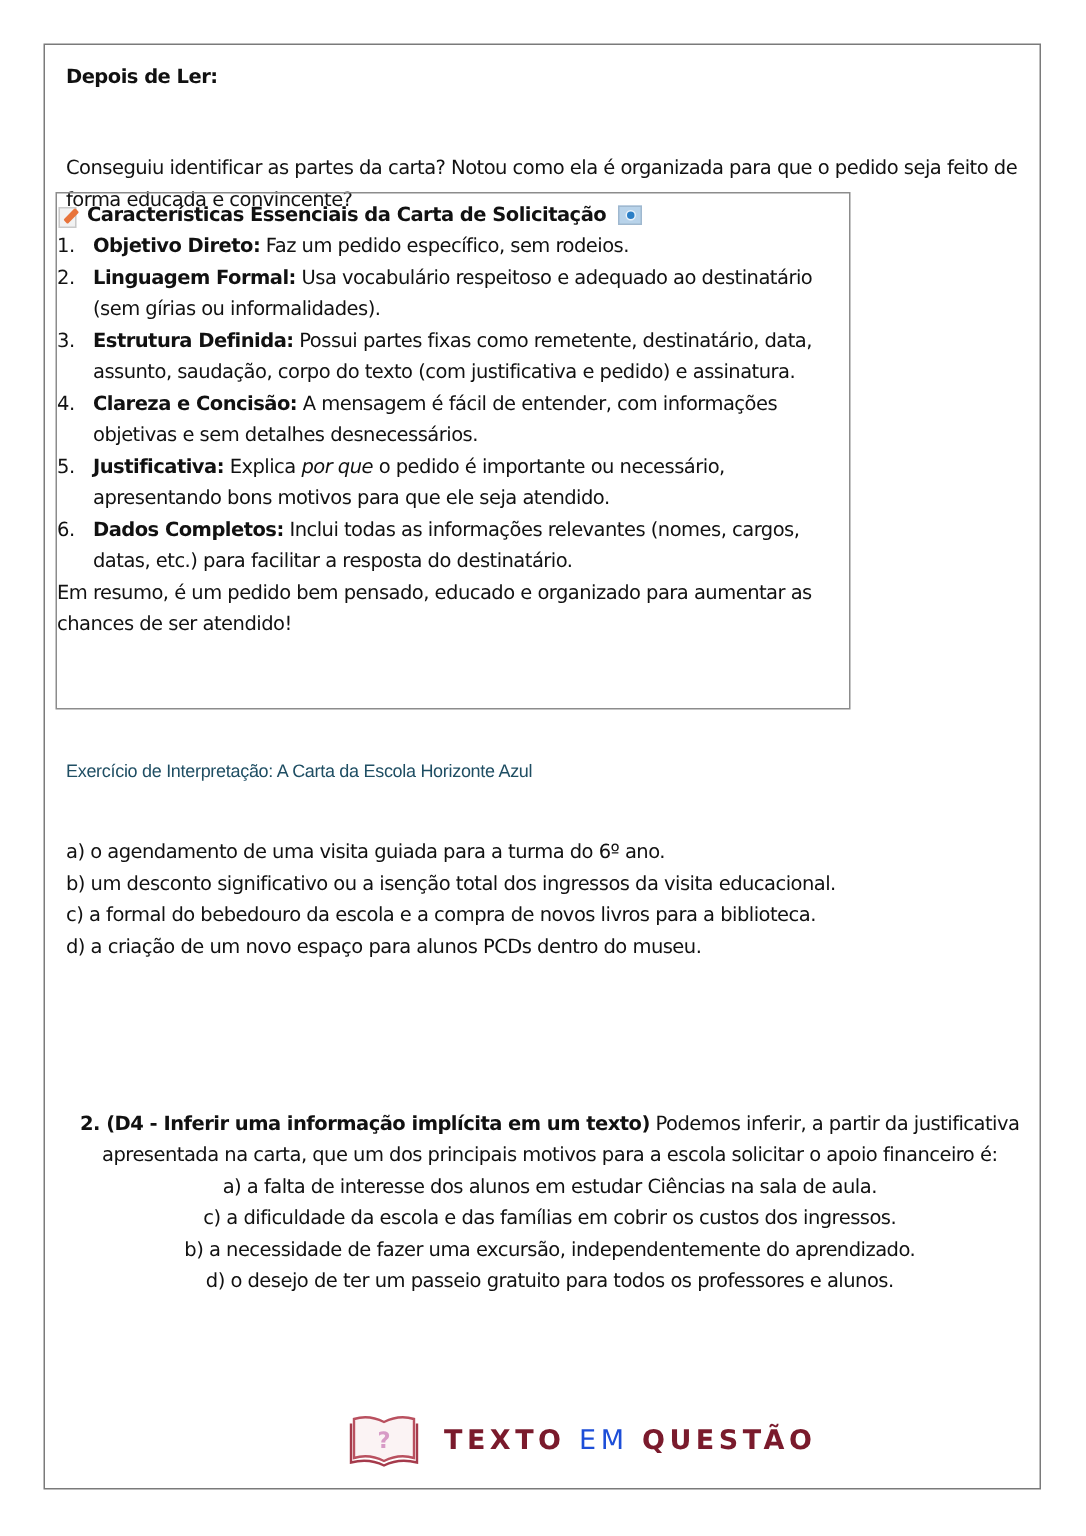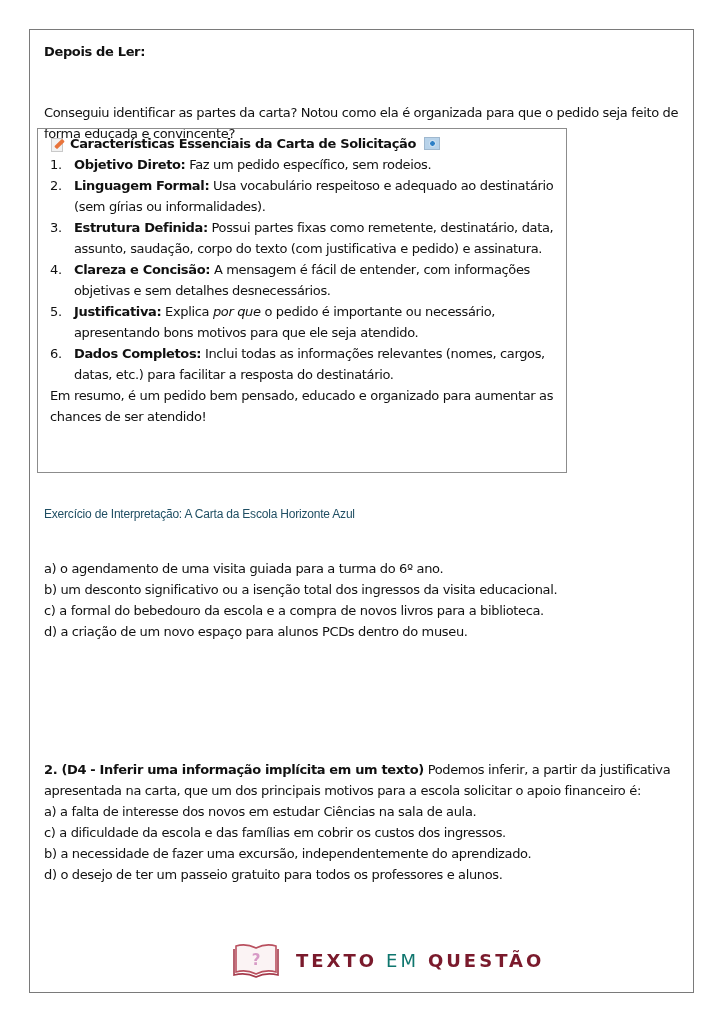--- a/index.html
+++ b/index.html
@@ -5,49 +5,49 @@
   html, body { margin: 0; padding: 0; background: #ffffff; }
   body { width: 724px; height: 1024px; position: relative; overflow: hidden;
          font-family: "Liberation Sans", sans-serif; color: #111; }
   .page-frame { position: absolute; left: 29px; top: 29px; width: 665px; height: 964px;
                 border: 1px solid #7a7a7a; box-sizing: border-box; }
   .txt { font-family: "DejaVu Sans", sans-serif; font-size: 13px; letter-spacing: -0.35px; }
   .after-title { position: absolute; left: 44px; top: 44px; font-weight: bold; }
   .after-body { position: absolute; left: 44px; top: 75px; width: 640px; line-height: 21px; margin-top: 27px; }
 
   .box { position: absolute; left: 37px; top: 128px; width: 530px; height: 345px;
-         border: 1px solid #8c8c8c; box-sizing: border-box; padding: 4px 6px 0 12px; line-height: 21px; }
+         border: 1px solid #8c8c8c; box-sizing: border-box; padding: 4px 6px 0 0; line-height: 21px; }
   .box-title { font-weight: bold; display: flex; align-items: center; gap: 4px; height: 21px; }
   .icon-memo { display: inline-block; width: 14px; height: 14px; position: relative; margin-right: 2px; }
   .icon-memo .sheet { position: absolute; left: 1px; top: 1px; width: 10px; height: 12px;
                       background: #f2f2f2; border: 1px solid #c9c9c9; }
   .icon-memo .pencil { position: absolute; left: 4px; top: 5px; width: 11px; height: 4px;
                        background: #e8743b; transform: rotate(-45deg); border-radius: 1px; }
   .icon-mail { display: inline-block; width: 14px; height: 11px; background: #b8d3ea;
                border: 1px solid #9fb8cf; position: relative; margin-left: 4px; }
   .icon-mail::after { content: ""; position: absolute; left: 4px; top: 2px; width: 5px; height: 5px;
                       border-radius: 50%; background: #2c7fc6; border: 1px solid #eaf3fb; }
   ol.features { margin: 0; padding: 0; list-style: none; }
   ol.features li { position: relative; padding-left: 24px; }
   ol.features li .num { position: absolute; left: 0; top: 0; }
 
   .section-heading { position: absolute; left: 44px; top: 507px; font-family: "Liberation Sans", sans-serif;
                      font-size: 12px; color: #1f4e63; letter-spacing: -0.2px; }
   .question { position: absolute; left: 44px; width: 645px; line-height: 21px; }
   .q1 { top: 558px; }
-  .q2 { top: 759px; }
+  .q2 { top: 739px; text-align: center; }
   .q-lead { font-weight: bold; }
 
   .logo { position: absolute; left: 232px; top: 940px; display: flex; align-items: center; gap: 16px; }
   .book { width: 48px; height: 40px; position: relative; }
   .book svg { display: block; }
   .brand { font-family: "DejaVu Sans", sans-serif; font-weight: bold; font-size: 18px;
            letter-spacing: 3px; display: flex; gap: 9px; }
   .brand .w1 { color: #7a1a2c; }
-  .brand .w2 { color: #0f766e; font-weight: normal; }
+  .brand .w2 { color: #1d4ed8; font-weight: normal; }
   .brand .w3 { color: #7a1a2c; }
 </style>
 </head>
 <body>
 
 <div class="page-frame"></div>
 
 <div class="txt after-title">Depois de Ler:</div>
 <div class="txt after-body">Conseguiu identificar as partes da carta? Notou como ela é organizada para que o pedido seja feito de forma educada e convincente?</div>
 
@@ -75,21 +75,21 @@
 
 <div class="txt question q1">
   <div>a) o agendamento de uma visita guiada para a turma do 6º ano.</div>
   <div>b) um desconto significativo ou a isenção total dos ingressos da visita educacional.</div>
   <div>c) a formal do bebedouro da escola e a compra de novos livros para a biblioteca.</div>
   <div>d) a criação de um novo espaço para alunos PCDs dentro do museu.</div>
 </div>
 
 <div class="txt question q2">
   <div><b class="q-lead">2. (D4 - Inferir uma informação implícita em um texto)</b><span> Podemos inferir, a partir da justificativa apresentada na carta, que um dos principais motivos para a escola solicitar o apoio financeiro é:</span></div>
-  <div>a) a falta de interesse dos novos em estudar Ciências na sala de aula.</div>
+  <div>a) a falta de interesse dos alunos em estudar Ciências na sala de aula.</div>
   <div>c) a dificuldade da escola e das famílias em cobrir os custos dos ingressos.</div>
   <div>b) a necessidade de fazer uma excursão, independentemente do aprendizado.</div>
   <div>d) o desejo de ter um passeio gratuito para todos os professores e alunos.</div>
 </div>
 
 <div class="logo">
   <div class="book">
     <svg width="48" height="40" viewBox="0 0 48 40">
       <path d="M4 6 Q14 3 24 8 Q34 3 44 6 L44 32 Q34 29 24 34 Q14 29 4 32 Z" fill="#fbf3f4" stroke="#b9505f" stroke-width="1.6"></path>
       <path d="M2 9 L2 35 Q14 32 24 37 Q34 32 46 35 L46 9" fill="none" stroke="#a53a4b" stroke-width="1.6"></path>

